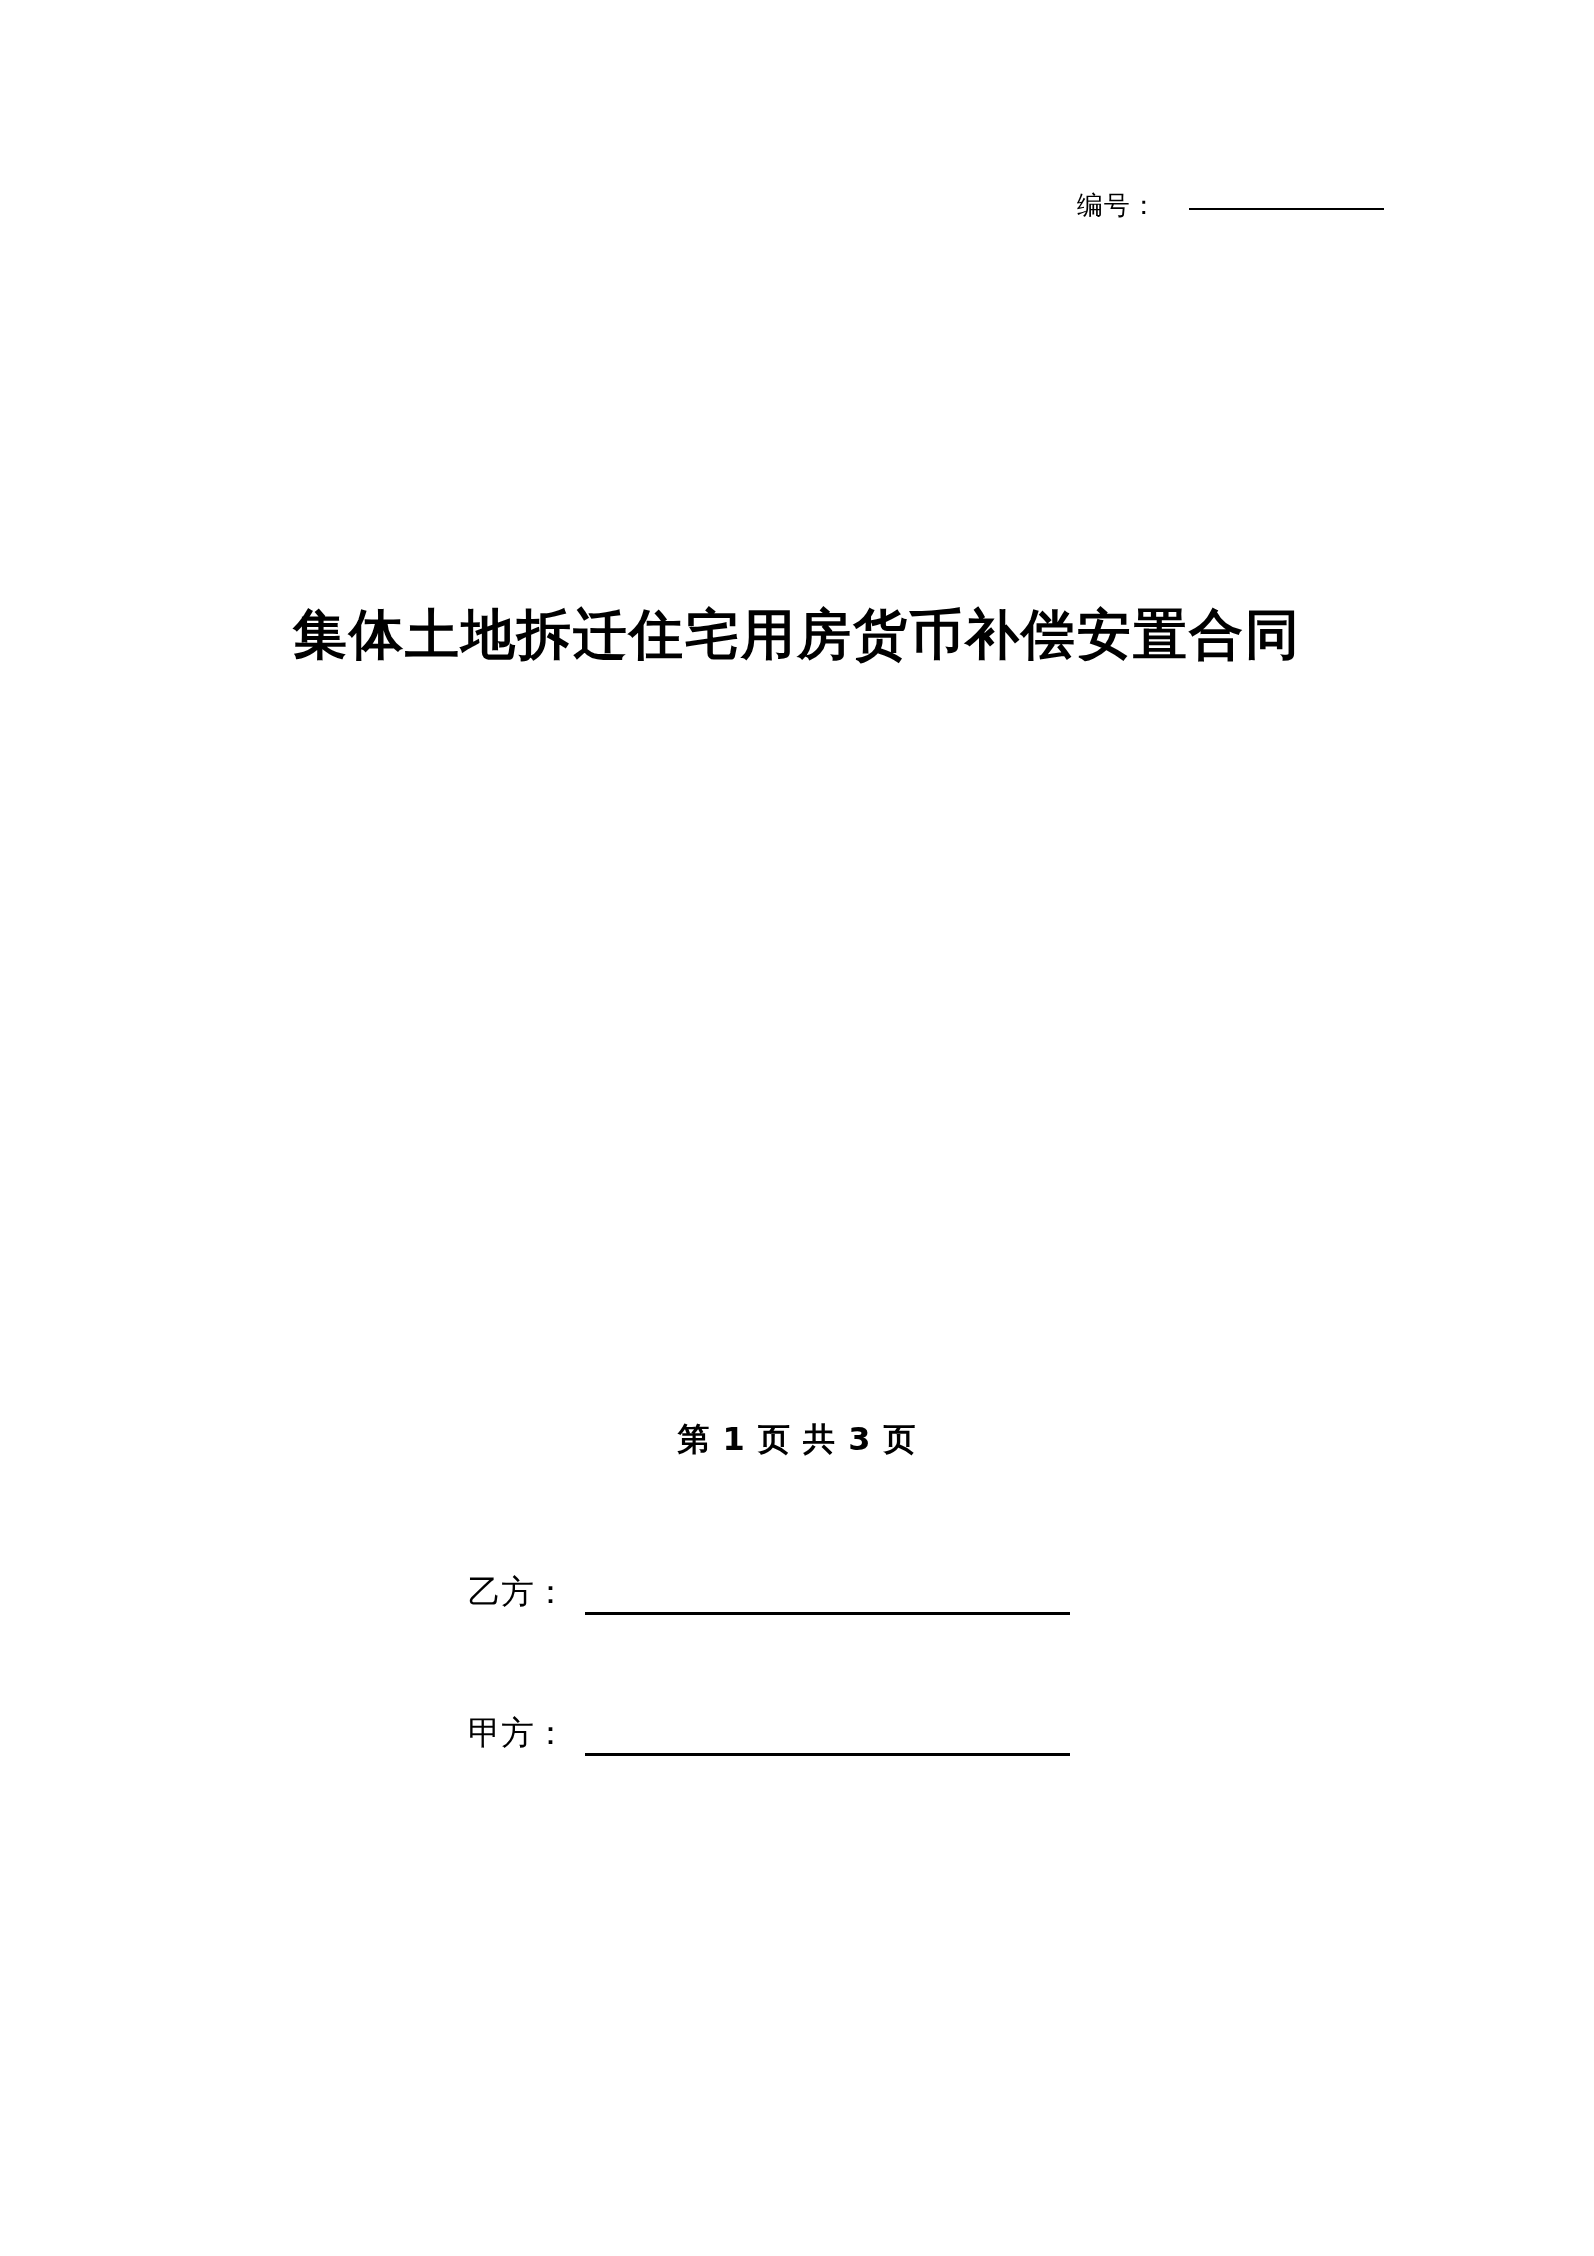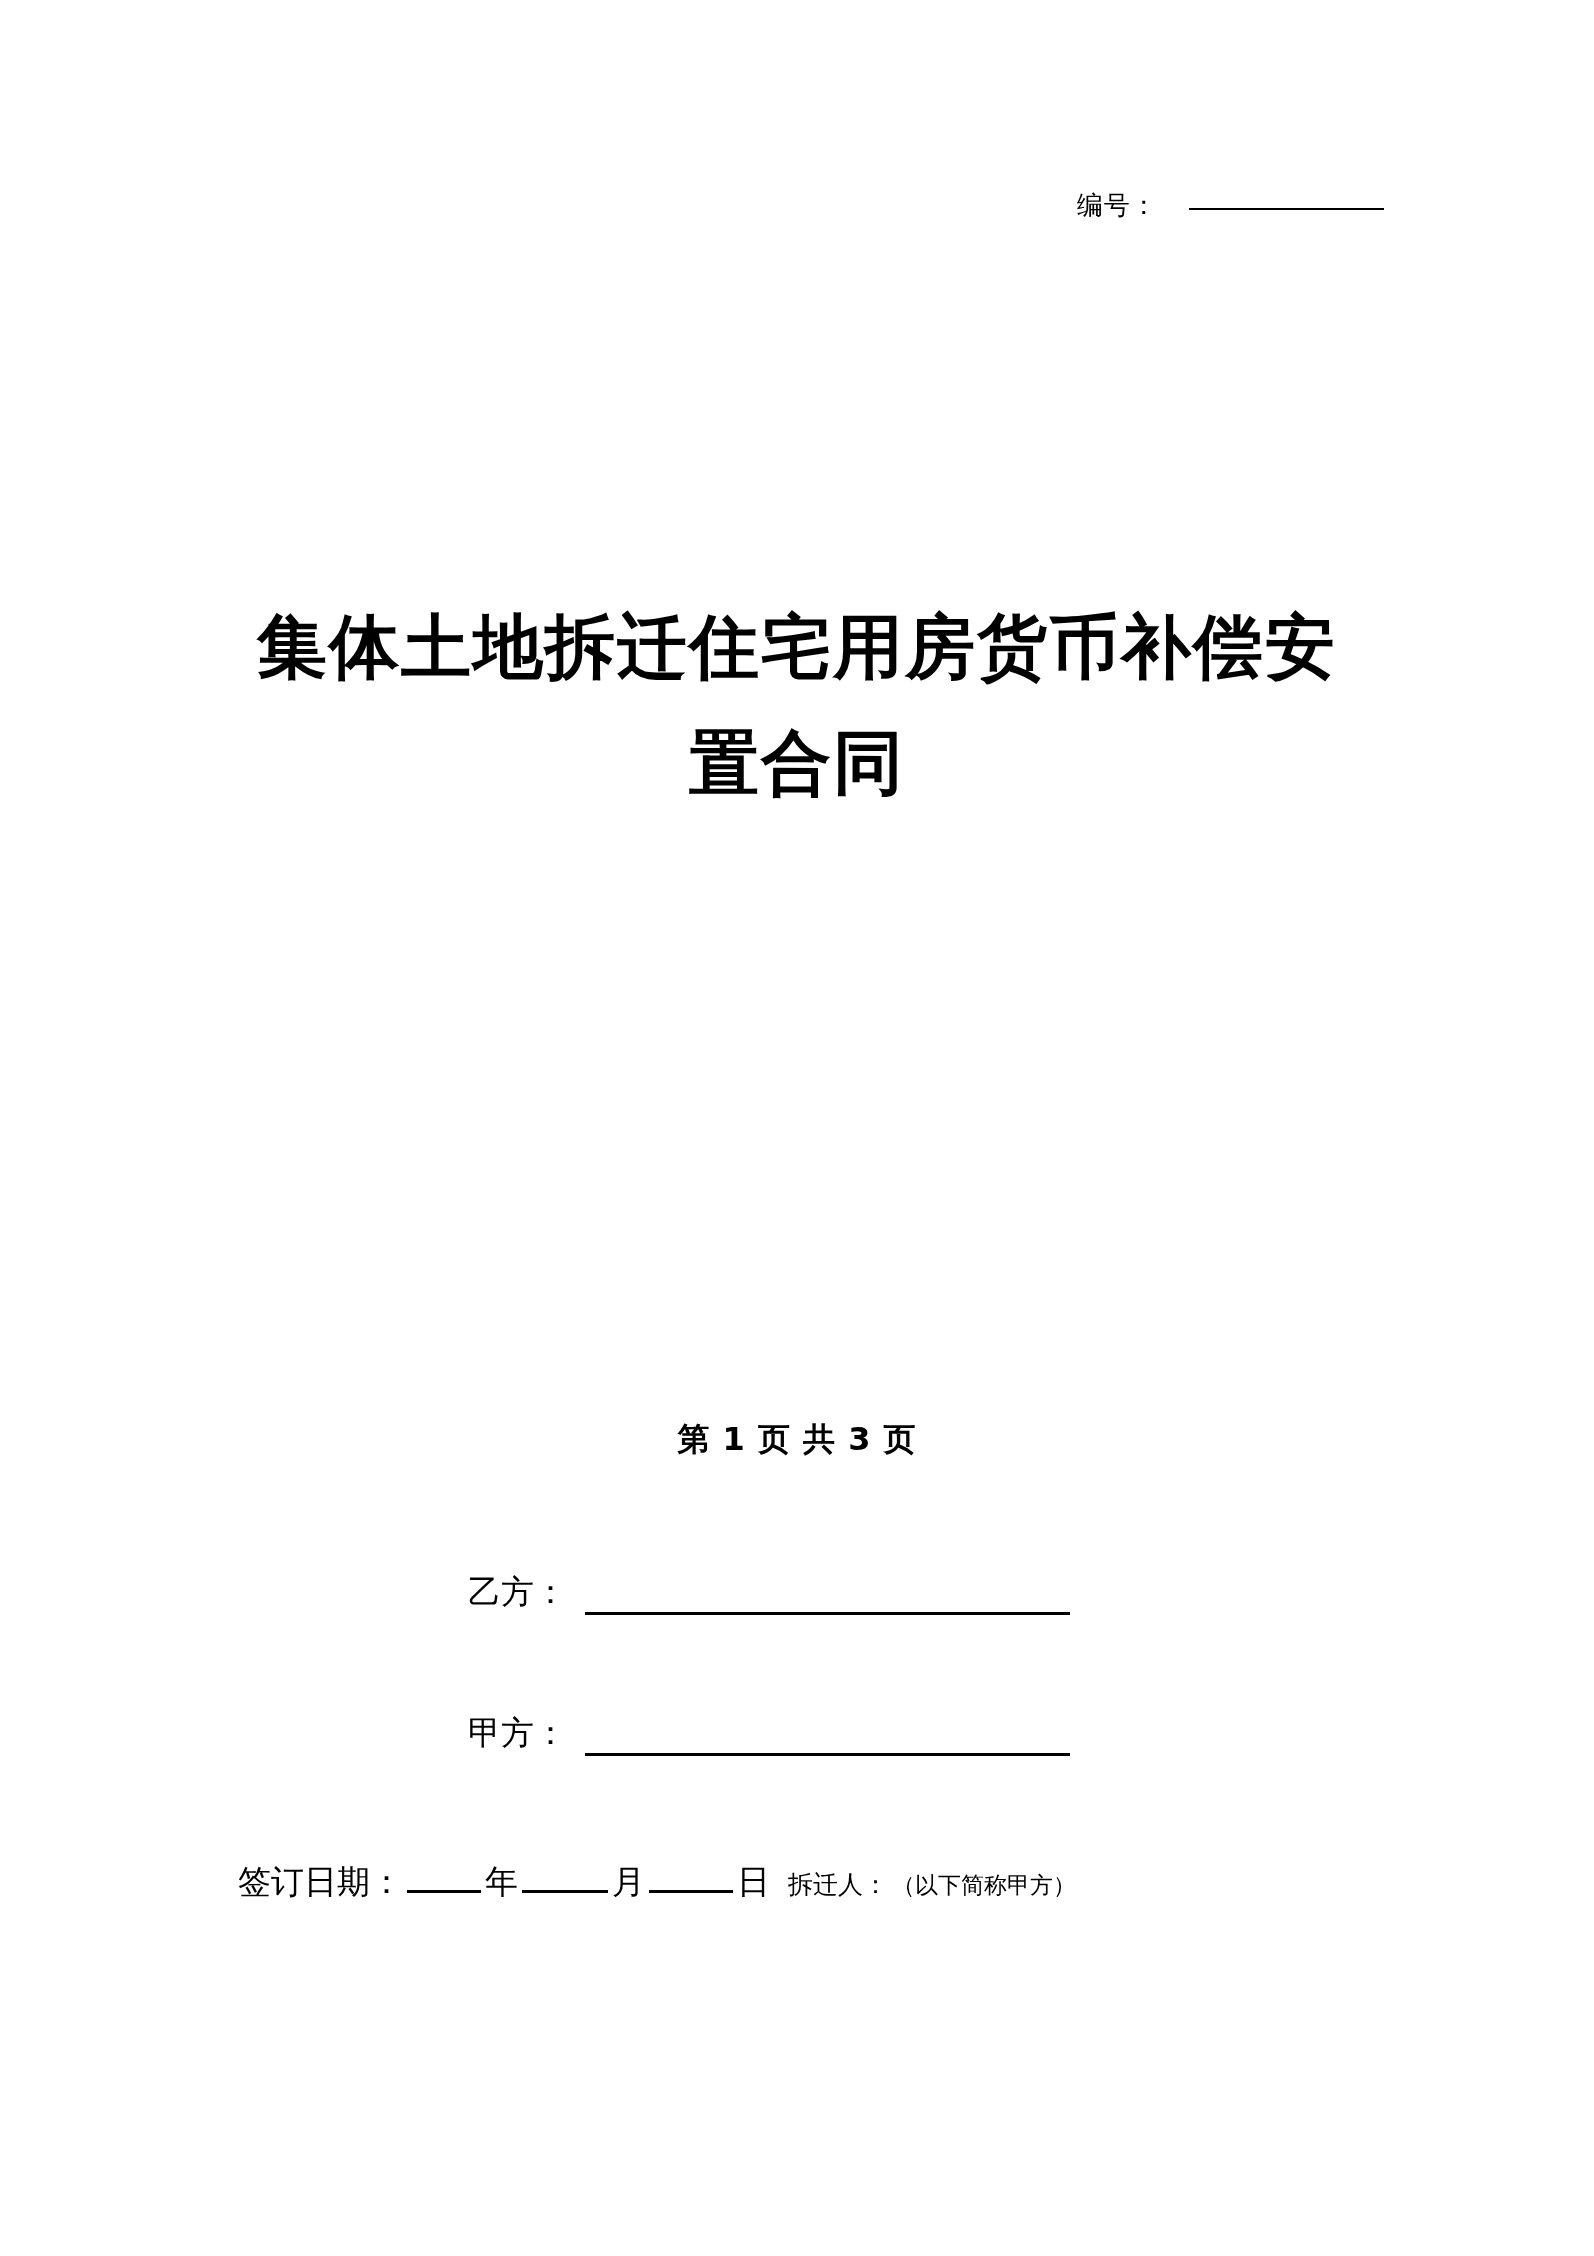--- a/index.html
+++ b/index.html
@@ -39,21 +39,21 @@
     vertical-align: 4px;
   }
 
   
   .title {
     position: absolute;
     top: 590px;
     left: 0;
     width: 100%;
     text-align: center;
-    font-size: 70px;
+    font-size: 54px;
     font-weight: bold;
     line-height: 1.65;
     letter-spacing: 2px;
     padding: 0 240px;
     box-sizing: border-box;
   }
 
   
   .parties {
     position: absolute;
@@ -134,27 +134,16 @@
     <div class="party-row">
       <span class="party-label">乙方：</span>
       <span class="party-blank"></span>
     </div>
     <div class="party-row">
       <span class="party-label">甲方：</span>
       <span class="party-blank"></span>
     </div>
   </div>
 
-  <div class="sign-row">
-    <span>签订日期：</span>
-    <span class="seg-blank b1"></span>
-    <span>年</span>
-    <span class="seg-blank b2"></span>
-    <span>月</span>
-    <span class="seg-blank b3"></span>
-    <span>日</span>
-    <span class="demolisher">拆迁人：</span>
-    <span class="paren-note">（以下简称甲方）</span>
-  </div>
 
   <div class="footer">第 1 页 共 3 页</div>
 
 </div>
 
 </body></html>

